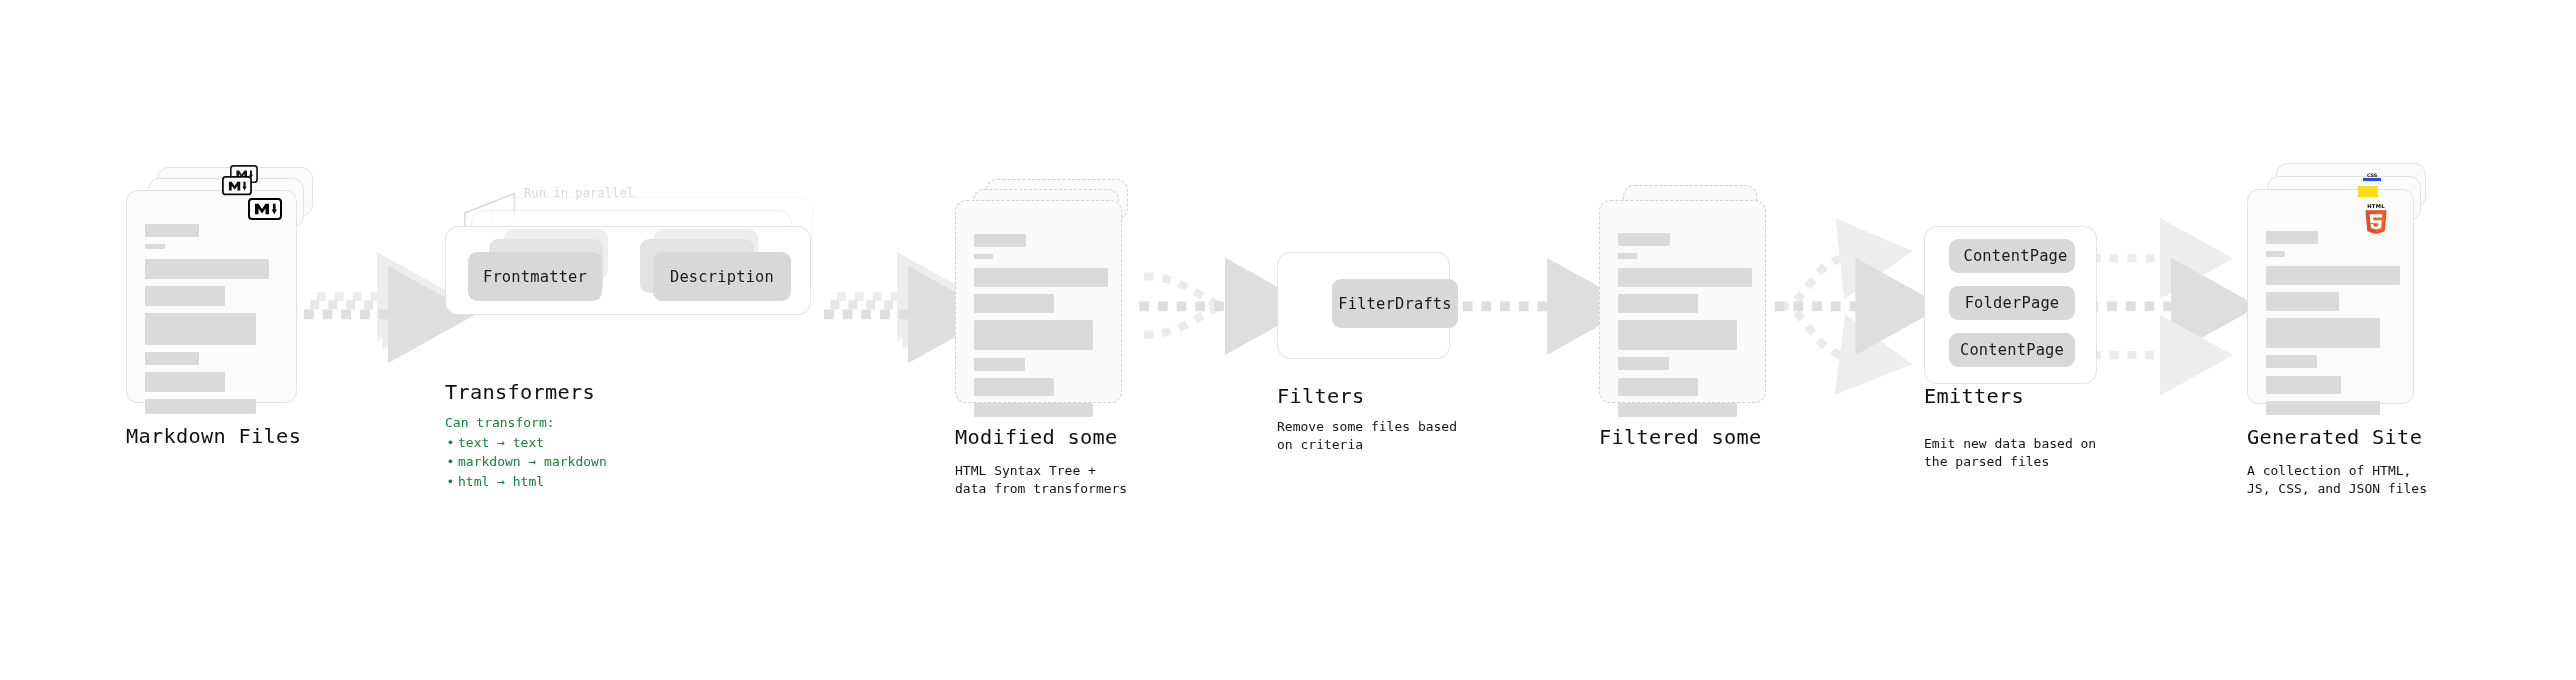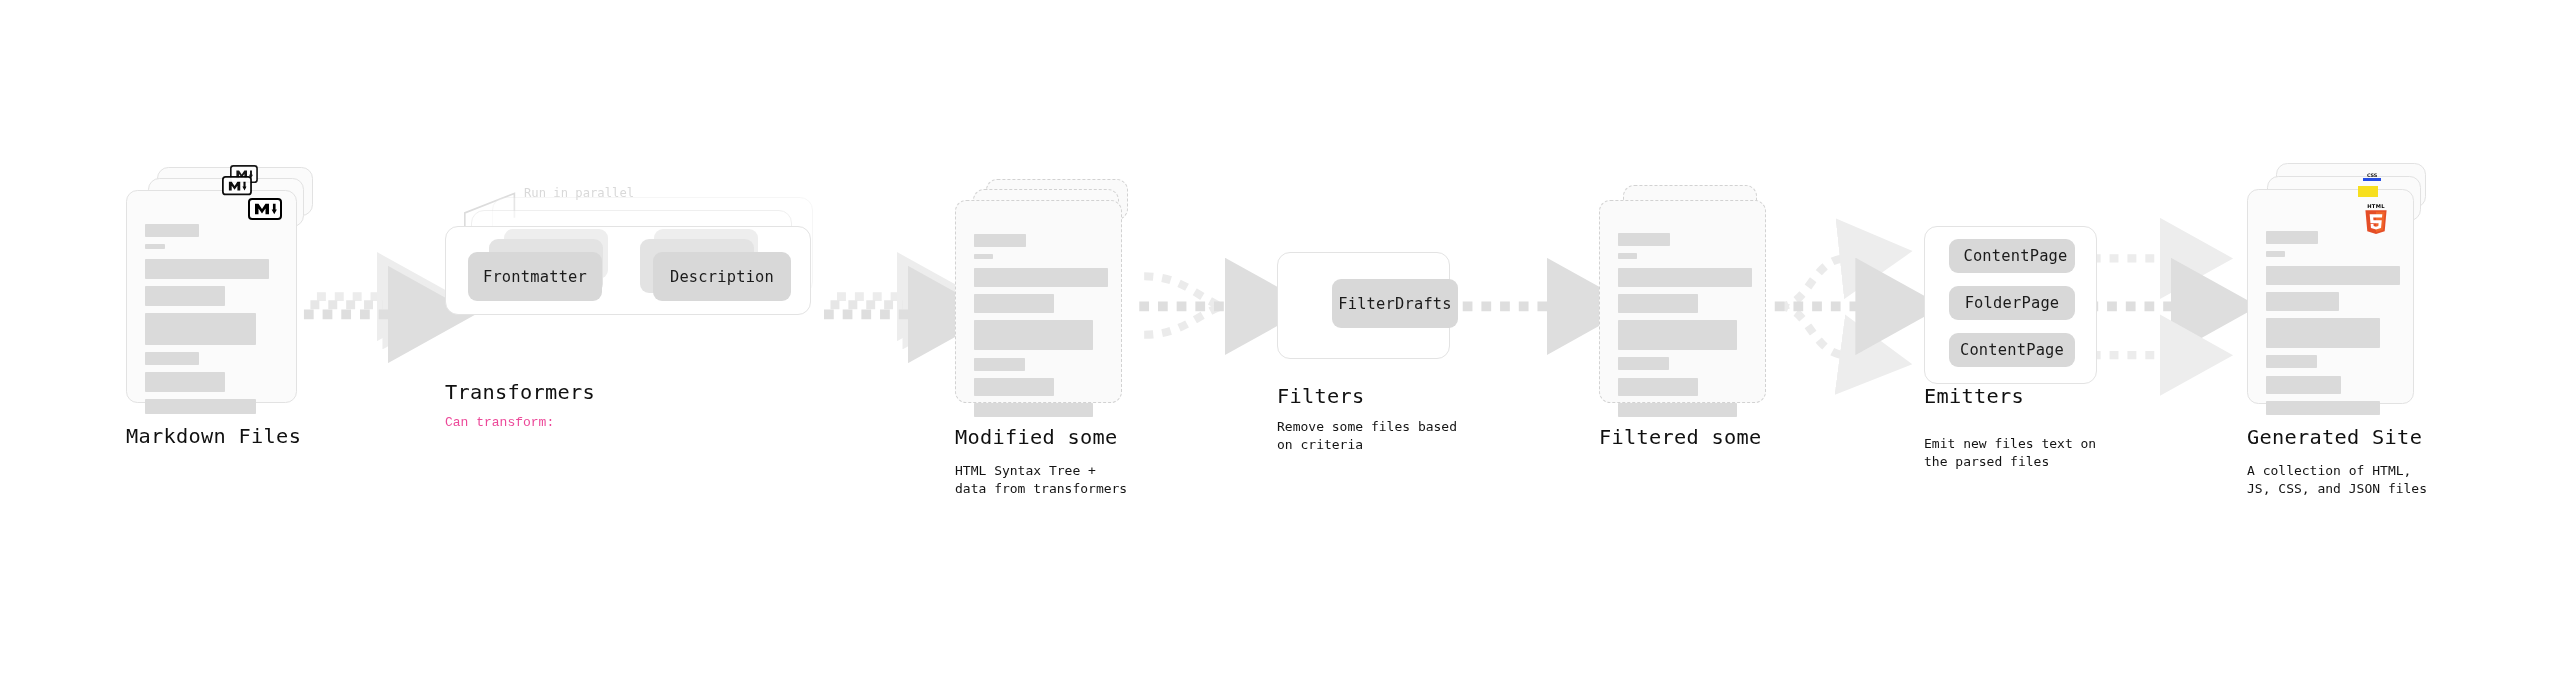--- a/index.html
+++ b/index.html
@@ -125,23 +125,22 @@
   .cap-sub {
     position: absolute;
     font-size: 13px;
     color: #141414;
     line-height: 1.42;
     white-space: pre-line;
   }
   .cap-list {
     position: absolute;
     font-size: 13px;
-    color: #ec4899;
+    color: #15803d;
     line-height: 1.48;
-    font-family: Liberation Mono, monospace;
   }
   .cap-list .lead { margin: 0 0 0.8px 0; }
   .cap-list ul { margin: 0; padding-left: 13px; list-style: none; }
   .cap-list li { position: relative; }
   .cap-list li::before {
     content: "\2022";
     position: absolute;
     left: -11.4px;
     top: 0;
   }
@@ -274,20 +273,25 @@
     <div class="pill" style="left:23px;  top:60px; width:134px; height:49px;">Frontmatter</div>
     <div class="pill" style="left:208px; top:60px; width:138px; height:49px;">Description</div>
   </div>
 
   <div class="run-parallel" style="left:524px; top:186px;">Run in parallel</div>
 
   <div class="cap-title" style="left:445px; top:380px;">Transformers</div>
 
   <div class="cap-list" style="left:445px; top:413px;">
     <p class="lead">Can transform:</p>
+    <ul>
+      <li>text → text</li>
+      <li>markdown → markdown</li>
+      <li>html → html</li>
+    </ul>
   </div>
 
   <div class="doc-stack" style="left:955px; top:179px; width:191px; height:236px;">
     <div class="doc-sheet dashed back" style="left:31px; top:0px;  width:142px; height:41px;"></div>
     <div class="doc-sheet dashed mid" style="left:18px; top:9.8px; width:146px; height:41px;"></div>
     <div class="doc-sheet dashed front" style="left:0px; top:21px; width:167px; height:203px;">
       <div class="doc-lines">
         <div class="doc-line" style="width:52px; height:13px;"></div>
         <div class="doc-line" style="width:18.7px; height:5.7px; margin-bottom:9px;"></div>
         <div class="doc-line" style="width:134px; height:18.7px;"></div>
@@ -328,21 +332,21 @@
   </div>
   <div class="cap-title" style="left:1599px; top:425px;">Filtered some</div>
 
   <div class="node" style="left:1924px; top:226px;">
     <div class="proc-box" style="left:0px; top:0px; width:173px; height:158px;"></div>
     <div class="pill" style="left:25px; top:13px;  width:126px; height:34px;padding-left:7px;">ContentPage</div>
     <div class="pill" style="left:25px; top:60px;  width:126px; height:34px;">FolderPage</div>
     <div class="pill" style="left:25px; top:107px; width:126px; height:34px;">ContentPage</div>
   </div>
   <div class="cap-title" style="left:1924px; top:384px;">Emitters</div>
-  <div class="cap-sub" style="left:1924px; top:435px;">Emit new files text on
+  <div class="cap-sub" style="left:1924px; top:435px;">Emit new data based on
 the parsed files</div>
 
   <div class="doc-stack" style="left:2247px; top:163px; width:203px; height:244px;">
     <div class="doc-sheet back" style="left:29px; top:0px;  width:150px; height:45px;"></div>
     <div class="doc-sheet mid" style="left:19.5px; top:13px; width:154px; height:45px;"></div>
     <div class="doc-sheet front" style="left:0px; top:26px; width:167px; height:215px;">
       <div class="doc-lines" style="top:41px;">
         <div class="doc-line" style="width:52px; height:13px;"></div>
         <div class="doc-line" style="width:18.7px; height:5.7px; margin-bottom:9px;"></div>
         <div class="doc-line" style="width:134px; height:18.7px;"></div>

